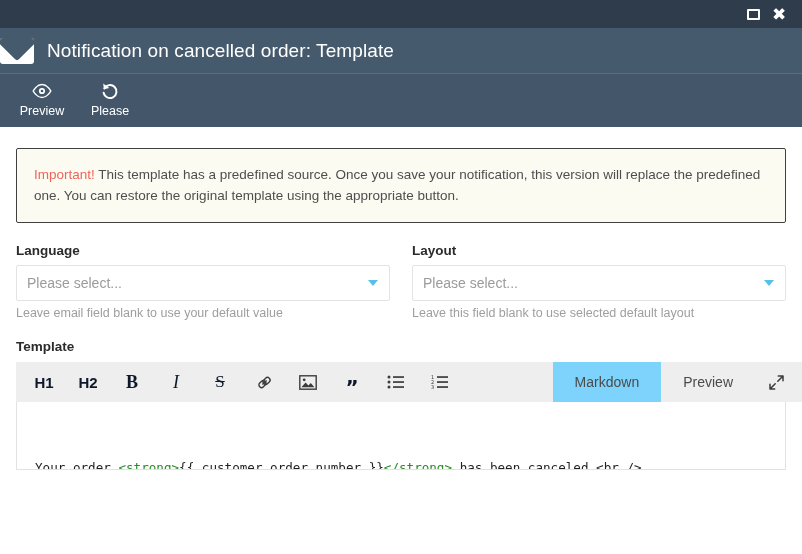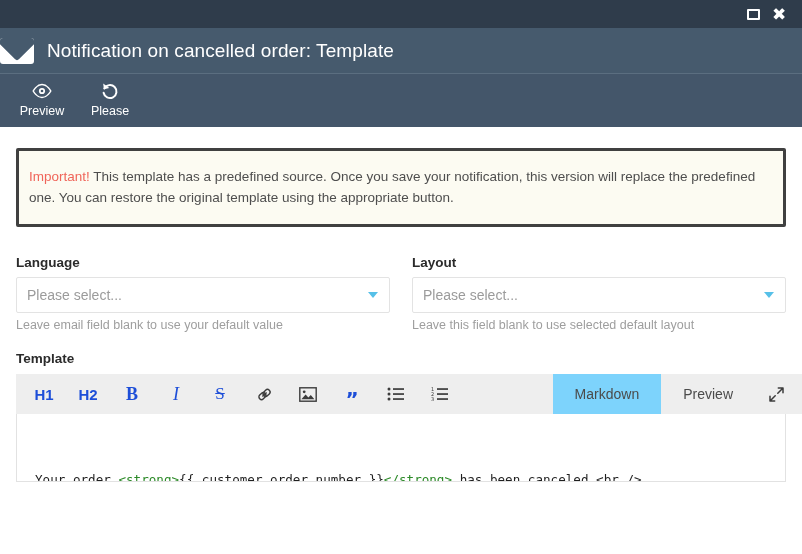--- a/index.html
+++ b/index.html
@@ -105,33 +105,33 @@
   
   .content {
     background: #ffffff;
     padding: 0 16px;
     height: 427px;
   }
 
   .alert {
     margin-top: 21px;
     background: #fcfbf2;
-    border: 3px solid #404040;
+    border: 1px solid #404040;
     border-radius: 2px;
-    padding: 15px 17px 16px 10px;
+    padding: 15px 17px 16px 17px;
     font-size: 13.5px;
     color: #4e4e4e;
     line-height: 21px;
   }
   .alert b.important {
     color: #f0655a;
     font-weight: normal;
   }
 
-  .row { display: flex; gap: 22px; margin-top: 28px; }
+  .row { display: flex; gap: 22px; margin-top: 20px; }
   .col { flex: 1 1 0; min-width: 0; }
 
   .field-label {
     font-size: 13.5px;
     font-weight: bold;
     color: #2b2b2b;
     margin-bottom: 7px;
     display: block;
   }
   .select-box, .text-box {
@@ -184,21 +184,21 @@
     flex: 1 1 auto;
     padding-left: 16px;
     gap: 20px;
   }
   .tool-btn {
     min-width: 24px;
     height: 56px;
     display: flex;
     align-items: center;
     justify-content: center;
-    color: #1d4ed8;
+    color: #0f172a;
     cursor: pointer;
     font-size: 15px;
   }
   .tool-btn.hx { font-weight: bold; font-size: 15px; }
   .tool-btn.bold { font-family: "Liberation Serif", serif; font-weight: bold; font-size: 18px; }
   .tool-btn.ital { font-family: "Liberation Serif", serif; font-style: italic; font-size: 18px; }
   .tool-btn.strike { font-family: "Liberation Serif", serif; font-size: 17px; text-decoration: line-through; }
   .tool-btn.quote { font-family: "DejaVu Sans", sans-serif; font-weight: bold; font-size: 20px; line-height: 10px; padding-top: 10px;}
 
   .tabs { display: flex; align-items: stretch; }

